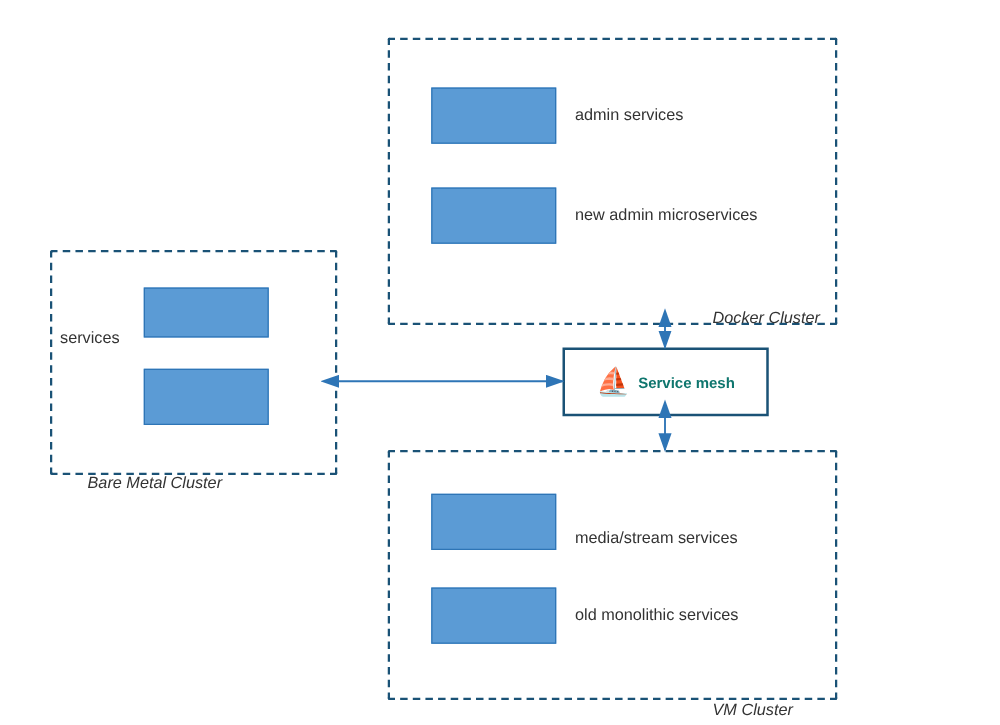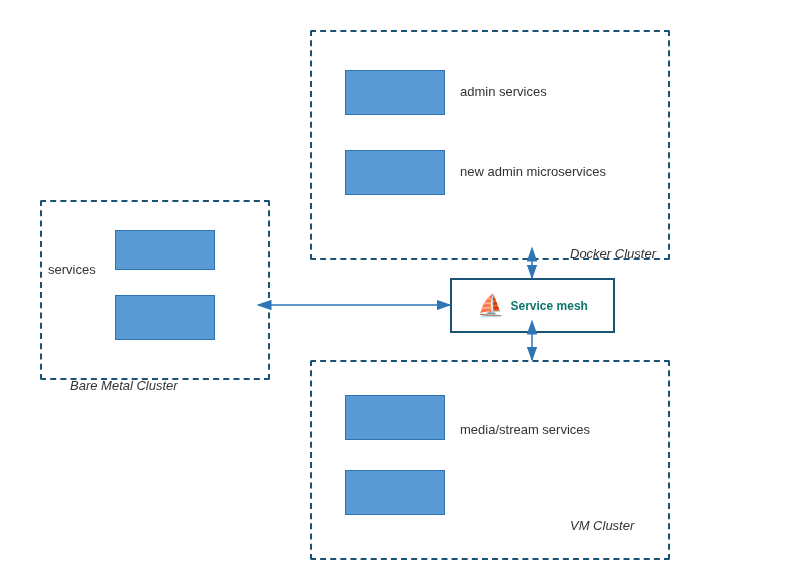--- a/index.html
+++ b/index.html
@@ -113,26 +113,27 @@
 
   <div class="cluster bare-metal-cluster"></div>
   <span class="cluster-label" style="top: 378px; left: 70px;">Bare Metal Cluster</span>
 
   <span class="text-label" style="top: 262px; left: 48px;">services</span>
 
   <div class="service-box" style="top: 230px; left: 115px; width: 100px; height: 40px;"></div>
   <div class="service-box" style="top: 295px; left: 115px; width: 100px; height: 45px;"></div>
 
   <div class="cluster vm-cluster"></div>
-  <span class="cluster-label" style="top: 518px; left: 570px;">VM Cluster</span>
+  <span class="cluster-label" style="top: 560px; left: 570px;">VM Cluster</span>
 
   <div class="service-box" style="top: 395px; left: 345px; width: 100px; height: 45px;"></div>
   <span class="text-label" style="top: 410px; left: 460px; margin-top: 12px;">media/stream services</span>
 
   <div class="service-box" style="top: 470px; left: 345px; width: 100px; height: 45px;"></div>
+  <span class="text-label" style="top: 484px; left: 460px;">old monolithic services</span>
 
   <div class="service-mesh-box" style="top: 278px; left: 450px; width: 165px; height: 55px;">
     <span style="font-size: 22px; color: #2e75b6;">⛵</span>
     <span class="service-mesh-label">Service mesh</span>
   </div>
 
   <svg class="arrows">
     <defs>
       <marker id="arrowhead-end" markerWidth="10" markerHeight="7" refX="9" refY="3.5" orient="auto">
         <polygon points="0 0, 10 3.5, 0 7" fill="#2e75b6"></polygon>

